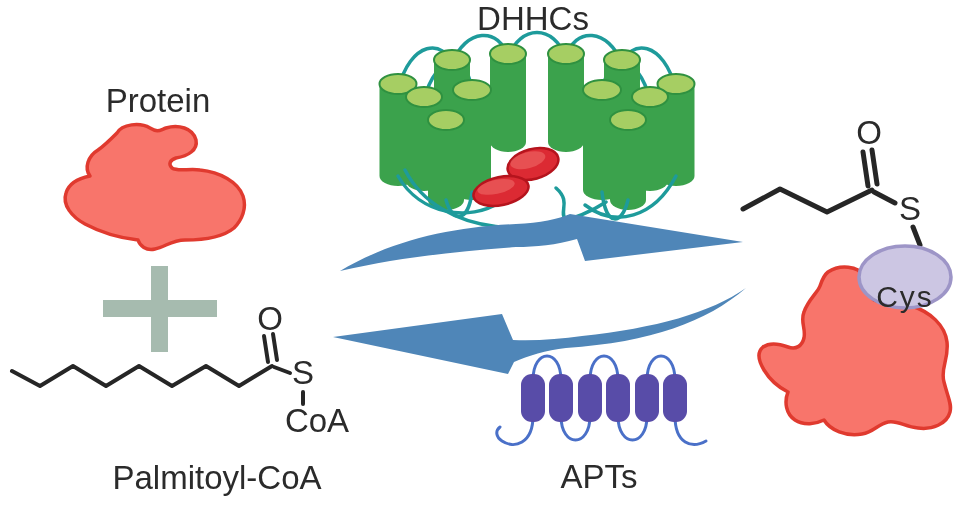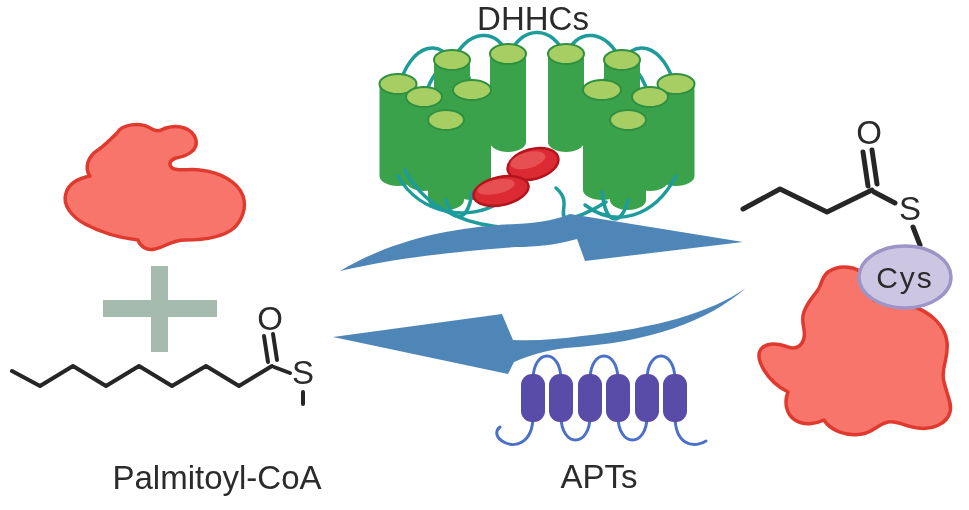--- a/index.html
+++ b/index.html
@@ -15,21 +15,21 @@
     position:absolute;
     color:var(--label-ink,#2b2b2b);
     font-family:"Liberation Sans", sans-serif;
     line-height:1;
     white-space:nowrap;
     transform:translateX(-50%);
     user-select:none;
   }
   .big{font-size:33px;}
   .chem{font-size:33px;}
-  .cys-t{font-size:30px;letter-spacing:2px;transform:translate(-50%,-50%);}
+  .cys-t{font-size:30px;letter-spacing:2px;transform:translate(-50%,-50%);margin-top:19px;}
   
   .blob{fill:var(--protein-fill);stroke:var(--protein-outline);stroke-width:3.5;stroke-linejoin:round;}
   .plusbar{fill:var(--plus-sign);}
   .bond{stroke:var(--bond-ink);stroke-width:4;fill:none;stroke-linecap:round;stroke-linejoin:round;}
   .bond2{stroke:var(--bond-ink);stroke-width:5;fill:none;stroke-linecap:round;stroke-linejoin:round;}
   .cyl-body{fill:var(--helix-green);}
   .cyl-top{fill:var(--helix-top);stroke:var(--helix-rim);stroke-width:2;}
   .loop{stroke:var(--loop-teal);stroke-width:3.5;fill:none;stroke-linecap:round;}
   .oval{fill:var(--dhhc-domain-red);stroke:var(--dhhc-domain-edge);stroke-width:2.5;}
   .oval-shine{fill:var(--dhhc-domain-shine);opacity:.55;}
@@ -206,24 +206,26 @@
       <line class="bond2" x1="868" y1="186" x2="863" y2="152"></line>
       <line class="bond2" x1="877" y1="184" x2="872" y2="150"></line>
       <line class="bond2" x1="874" y1="192" x2="895" y2="203"></line>
       <line class="bond2" x1="913" y1="227" x2="920" y2="245"></line>
     </g>
     <g>
       <ellipse class="cysoval" cx="905" cy="277" rx="46" ry="31"></ellipse>
     </g>
   </svg>
 
+  <div class="lbl big" style="left:158px;top:84px;">Protein</div>
   <div class="lbl big" style="left:599px;top:460px;">APTs</div>
   <div class="lbl big" style="left:533px;top:2px;">DHHCs</div>
   <div class="lbl big" style="left:176px;top:461px;margin-left:41px;">Palmitoyl-CoA</div>
 
   <div class="lbl chem" style="left:270px;top:302px;">O</div>
   <div class="lbl chem" style="left:303px;top:356px;">S</div>
+  <div class="lbl chem" style="left:317px;top:404px;">CoA</div>
 
   <div class="lbl chem" style="left:869px;top:116px;">O</div>
   <div class="lbl chem" style="left:910px;top:192px;">S</div>
 
   <div class="lbl cys-t" style="left:905px;top:278px;">Cys</div>
 </div>
 
 </body></html>

